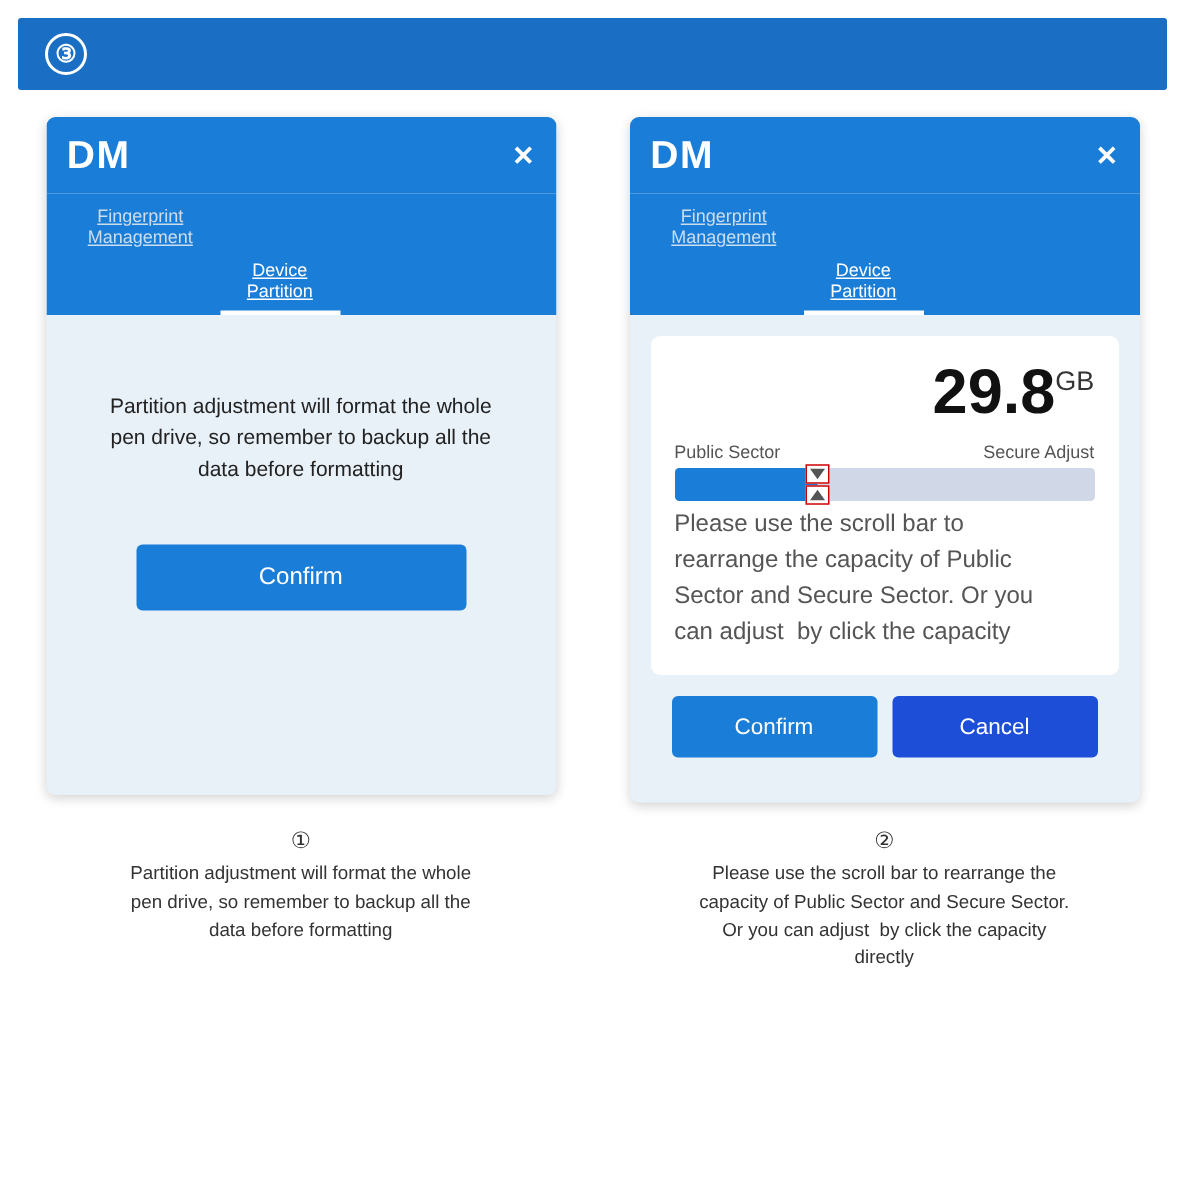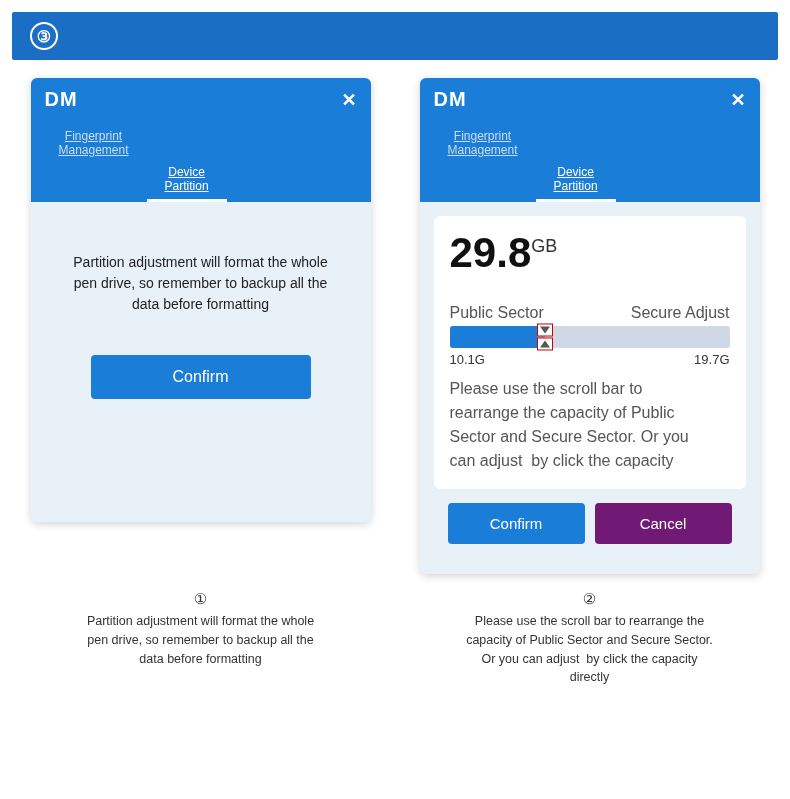--- a/index.html
+++ b/index.html
@@ -63,21 +63,21 @@
 
     .dialog-header {
       background: #1a7dd7;
       display: flex;
       align-items: center;
       justify-content: space-between;
       padding: 10px 14px;
     }
     .dm-logo {
       color: #fff;
-      font-size: 20px;
+      font-size: 26px;
       font-weight: bold;
       letter-spacing: 1px;
       font-family: 'Arial Black', Arial, sans-serif;
     }
     .close-btn {
       color: #fff;
       font-size: 18px;
       cursor: pointer;
       font-weight: bold;
     }
@@ -145,33 +145,34 @@
     .cap-label {
       color: #777;
       font-size: 13px;
       margin-bottom: 6px;
     }
     .cap-value {
       font-size: 42px;
       font-weight: bold;
       color: #111;
       line-height: 1.1;
+      text-align: right;
     }
     .cap-value sup {
       font-size: 18px;
       font-weight: normal;
       vertical-align: super;
       color: #333;
     }
     .sector-labels {
       display: flex;
       justify-content: space-between;
-      font-size: 16px;
+      font-size: 12px;
       color: #555;
-      margin-top: 28px;
+      margin-top: 10px;
       margin-bottom: 4px;
     }
     .slider-row {
       display: flex;
       align-items: center;
       gap: 0;
       margin-bottom: 4px;
     }
     .slider-bar-outer {
       flex: 1;
@@ -243,21 +244,21 @@
       background: #1a7dd7;
       color: #fff;
       border: none;
       border-radius: 4px;
       padding: 12px 0;
       font-size: 15px;
       cursor: pointer;
     }
     .btn-cancel {
       flex: 1;
-      background: #701a75;
+      background: #1d4ed8;
       color: #fff;
       border: none;
       border-radius: 4px;
       padding: 12px 0;
       font-size: 15px;
       cursor: pointer;
     }
 
     
     .caption-row {
@@ -343,24 +344,20 @@
               <div class="slider-handle">
                 <div class="handle-box">
                   <div class="arrow-down"></div>
                 </div>
                 <div class="handle-box">
                   <div class="arrow-up"></div>
                 </div>
               </div>
             </div>
           </div>
-          <div class="slider-values">
-            <span>10.1G</span>
-            <span>19.7G</span>
-          </div>
           <div class="hint-text">Please use the scroll bar to<br>rearrange the capacity of Public<br>Sector and Secure Sector. Or you<br>can adjust &nbsp;by click the capacity</div>
         </div>
 
         <div class="dialog-footer">
           <button class="btn-confirm">Confirm</button>
           <button class="btn-cancel">Cancel</button>
         </div>
       </div>
     </div>
   </div>

